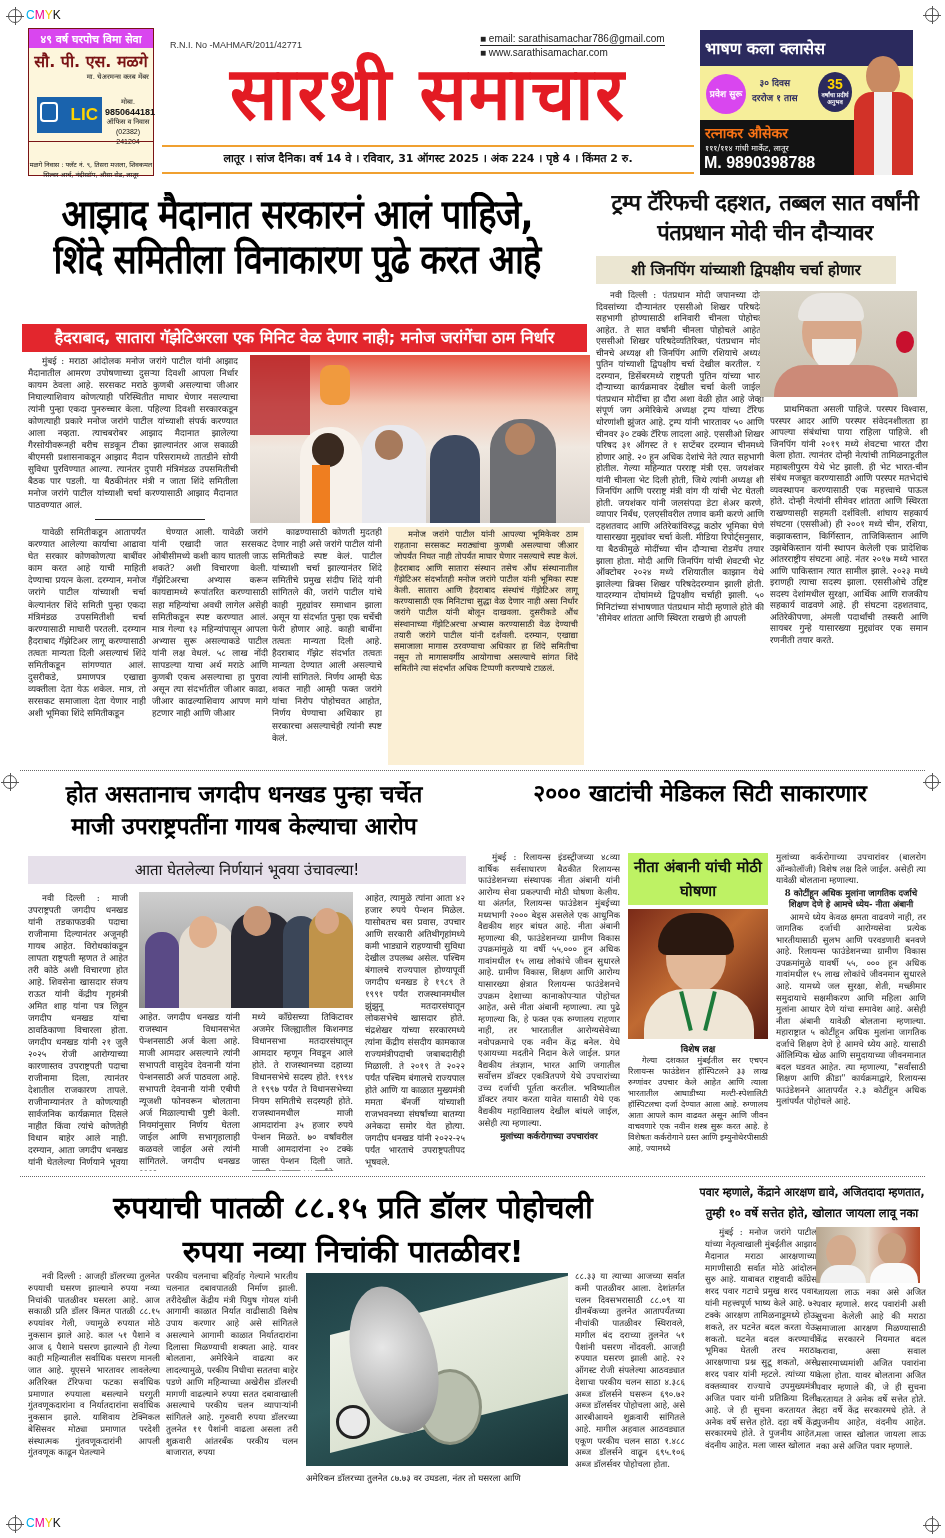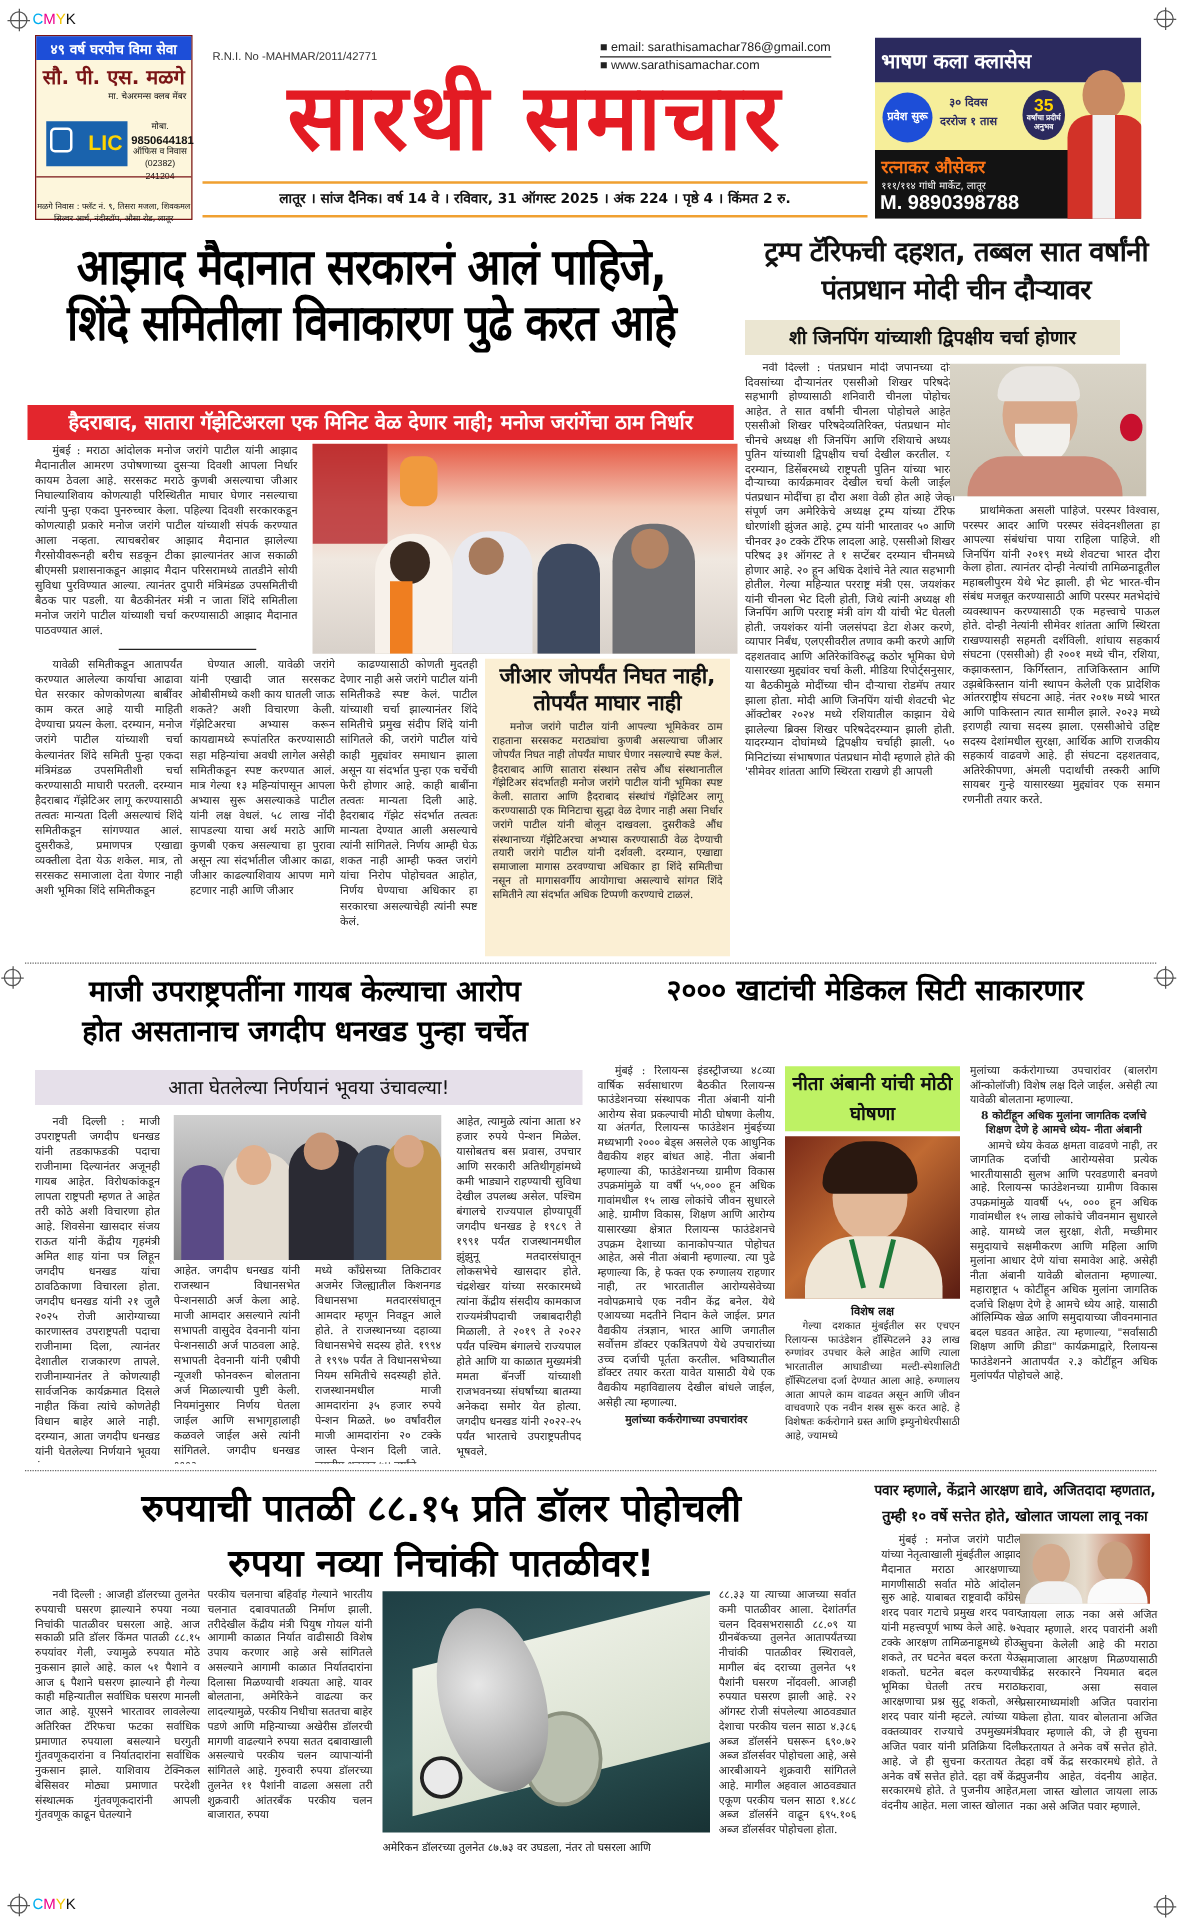--- a/index.html
+++ b/index.html
@@ -11,32 +11,32 @@
 .reg:after{content:"";position:absolute;top:-3px;bottom:-3px;left:6px;width:1px;background:#555}
 .cmyk{font:12px "Liberation Sans",sans-serif;letter-spacing:0}
 .cmyk .c{color:#00aeef}.cmyk .m{color:#ec008c}.cmyk .y{color:#f2c500}.cmyk .k{color:#111}
 .txt{font-family:"DejaVu Serif",serif;font-size:8.3px;line-height:11.2px;text-align:justify;color:#222;overflow:hidden}
 .txt p{text-indent:14px}
 .hl-black{font-family:"DejaVu Sans",sans-serif;font-weight:bold;color:#000;text-align:center;line-height:1.12;overflow:hidden;white-space:nowrap}
 .photo{overflow:hidden}
 .dots{position:absolute;height:0;border-top:1px dotted #666}
 
 .ad-left{left:28px;top:28px;width:126px;height:148px;border:1.5px solid #7a1416;background:#fdf6dc}
-.ad-left .top{background:#1d4ed8;color:#fff;font:bold 11px "DejaVu Sans",sans-serif;text-align:center;padding:2px 0}
+.ad-left .top{background:#d946ef;color:#fff;font:bold 11px "DejaVu Sans",sans-serif;text-align:center;padding:2px 0}
 .ad-left .name{color:#7a1416;font:bold 16px "DejaVu Sans",sans-serif;text-align:center;margin-top:2px}
 .ad-left .sub{font:7px "DejaVu Sans",sans-serif;text-align:right;padding-right:4px}
 .lic{position:absolute;left:8px;top:68px;width:65px;height:36px;background:#1a63ad;color:#ffd400;font:bold 17px "Liberation Sans",sans-serif;display:flex;align-items:center;justify-content:flex-end;padding-right:4px}
 .lic-emblem{position:absolute;left:3px;top:5px;width:18px;height:20px;border:2px solid #fff;border-radius:4px}
 .ad-left .contact{position:absolute;left:76px;top:68px;width:46px;font:7px "Liberation Sans",sans-serif;text-align:center;line-height:10px}
 .ad-left .addr{position:absolute;left:0;right:0;top:112px;font:6.5px "DejaVu Sans",sans-serif;text-align:center;line-height:10px;border-top:1px solid #7a1416;padding-top:18px}
 .ad-right{left:700px;top:30px;width:213px;height:145px;overflow:hidden}
 .ad-right .band1{position:absolute;left:0;top:0;width:213px;height:36px;background:#2b2a5e;color:#fff;font:bold 16px "DejaVu Sans",sans-serif;padding:7px 0 0 5px}
 .ad-right .band2{position:absolute;left:0;top:36px;width:213px;height:54px;background:#f6ee9a}
 .ad-right .band3{position:absolute;left:0;top:90px;width:213px;height:55px;background:#131313}
-.burst{position:absolute;left:6px;top:8px;width:40px;height:40px;border-radius:50%;background:#1d4ed8;color:#fff;font:bold 9px "DejaVu Sans",sans-serif;text-align:center;display:flex;align-items:center;justify-content:center;line-height:11px}
+.burst{position:absolute;left:6px;top:8px;width:40px;height:40px;border-radius:50%;background:#d946ef;color:#fff;font:bold 9px "DejaVu Sans",sans-serif;text-align:center;display:flex;align-items:center;justify-content:center;line-height:11px}
 .ad-right .dur{position:absolute;left:52px;top:10px;font:bold 9px "DejaVu Sans",sans-serif;color:#2b2a5e;line-height:15px;text-align:center}
 .badge35{position:absolute;left:118px;top:6px;width:34px;height:40px;border-radius:50%;background:#2b2a5e;color:#ffd400;font:bold 14px "Liberation Sans",sans-serif;text-align:center;padding-top:4px}
 .badge35 small{display:block;font-size:6px;color:#fff;line-height:7px}
 .ad-right .nm{position:absolute;left:5px;top:3px;color:#f97316;font:bold 14px "DejaVu Sans",sans-serif}
 .ad-right .ad2{position:absolute;left:5px;top:22px;color:#fff;font:8px "DejaVu Sans",sans-serif}
 .ad-right .ph{position:absolute;left:4px;top:34px;color:#fff;font:bold 16px "Liberation Sans",sans-serif}
 .person{position:absolute;left:150px;top:22px;width:66px;height:130px}
 </style>
 </head>
 <body>
@@ -119,21 +119,20 @@
 <div class="abs txt" style="left:28px;top:526px;width:118px;height:242px;font-size:8.8px;line-height:12.1px">
     <p>यावेळी समितीकडून आतापर्यंत करण्यात आलेल्या कार्याचा आढावा घेत सरकार कोणकोणत्या बाबींवर काम करत आहे याची माहिती देण्याचा प्रयत्न केला. दरम्यान, मनोज जरांगे पाटील यांच्याशी चर्चा केल्यानंतर शिंदे समिती पुन्हा एकदा मंत्रिमंडळ उपसमितीशी चर्चा करण्यासाठी माघारी परतली. दरम्यान हैदराबाद गॅझेटिअर लागू करण्यासाठी तत्वतः मान्यता दिली असल्याचं शिंदे समितीकडून सांगण्यात आलं. दुसरीकडे, प्रमाणपत्र एखाद्या व्यक्तीला देता येऊ शकेल. मात्र, तो सरसकट समाजाला देता येणार नाही अशी भूमिका शिंदे समितीकडून</p>
   </div>
 <div class="abs txt" style="left:152px;top:526px;width:116px;height:242px;font-size:8.8px;line-height:12.1px">
     <p>घेण्यात आली. यावेळी जरांगे यांनी एखादी जात सरसकट ओबीसीमध्ये कशी काय घातली जाऊ शकते? अशी विचारणा केली. गॅझेटिअरचा अभ्यास करून कायद्यामध्ये रूपांतरित करण्यासाठी सहा महिन्यांचा अवधी लागेल असेही समितीकडून स्पष्ट करण्यात आलं. मात्र गेल्या १३ महिन्यांपासून आपला अभ्यास सुरू असल्याकडे पाटील यांनी लक्ष वेधलं. ५८ लाख नोंदी सापडल्या याचा अर्थ मराठे आणि कुणबी एकच असल्याचा हा पुरावा असून त्या संदर्भातील जीआर काढा, जीआर काढल्याशिवाय आपण मागे हटणार नाही आणि जीआर</p>
   </div>
 <div class="abs txt" style="left:272px;top:526px;width:110px;height:242px;font-size:8.8px;line-height:12.1px">
     <p>काढण्यासाठी कोणती मुदतही देणार नाही असे जरांगे पाटील यांनी समितीकडे स्पष्ट केलं. पाटील यांच्याशी चर्चा झाल्यानंतर शिंदे समितीचे प्रमुख संदीप शिंदे यांनी सांगितले की, जरांगे पाटील यांचे काही मुद्द्यांवर समाधान झाला असून या संदर्भात पुन्हा एक चर्चेची फेरी होणार आहे. काही बाबींना तत्वतः मान्यता दिली आहे. हैदराबाद गॅझेट संदर्भात तत्वतः मान्यता देण्यात आली असल्याचे त्यांनी सांगितले. निर्णय आम्ही घेऊ शकत नाही आम्ही फक्त जरांगे यांचा निरोप पोहोचवत आहोत, निर्णय घेण्याचा अधिकार हा सरकारचा असल्याचेही त्यांनी स्पष्ट केलं.</p>
   </div>
 <div class="abs" style="left:388px;top:527px;width:196px;height:238px;background:#fbefd4">
-  <div style="padding:3px 10px 0;font:bold 17px 'DejaVu Sans',sans-serif;text-align:center;line-height:22px">जीआर जोपर्यंत निघत नाही, तोपर्यंत माघार नाही</div>
   <div class="txt" style="padding:2px 6px 0;height:190px;font-size:8.3px;line-height:11.2px">
       <p>मनोज जरांगे पाटील यांनी आपल्या भूमिकेवर ठाम राहताना सरसकट मराठ्यांचा कुणबी असल्याचा जीआर जोपर्यंत निघत नाही तोपर्यंत माघार घेणार नसल्याचे स्पष्ट केलं. हैदराबाद आणि सातारा संस्थान तसेच औंध संस्थानातील गॅझेटिअर संदर्भातही मनोज जरांगे पाटील यांनी भूमिका स्पष्ट केली. सातारा आणि हैदराबाद संस्थांचं गॅझेटिअर लागू करण्यासाठी एक मिनिटाचा सुद्धा वेळ देणार नाही असा निर्धार जरांगे पाटील यांनी बोलून दाखवला. दुसरीकडे औंध संस्थानाच्या गॅझेटिअरचा अभ्यास करण्यासाठी वेळ देण्याची तयारी जरांगे पाटील यांनी दर्शवली. दरम्यान, एखाद्या समाजाला मागास ठरवण्याचा अधिकार हा शिंदे समितीचा नसून तो मागासवर्गीय आयोगाचा असल्याचे सांगत शिंदे समितीने त्या संदर्भात अधिक टिप्पणी करण्याचे टाळलं.</p>
     </div>
 </div>
 
 <div class="abs" style="left:598px;top:188px;width:334px;font:bold 22px 'DejaVu Sans',sans-serif;text-align:center;line-height:30px;letter-spacing:-0.5px">ट्रम्प टॅरिफची दहशत, तब्बल सात वर्षांनी पंतप्रधान मोदी चीन दौऱ्यावर</div>
 <div class="abs" style="left:596px;top:256px;width:300px;height:28px;background:#ebe6d2;font:bold 15px 'DejaVu Sans',sans-serif;line-height:28px;text-align:center;white-space:nowrap">शी जिनपिंग यांच्याशी द्विपक्षीय चर्चा होणार</div>
 <div class="abs txt" style="left:596px;top:290px;width:168px;height:462px;font-size:8.8px;line-height:11.55px">
     <p>नवी दिल्ली : पंतप्रधान मोदी जपानच्या दोन दिवसांच्या दौऱ्यानंतर एससीओ शिखर परिषदेत सहभागी होण्यासाठी शनिवारी चीनला पोहोचले आहेत. ते सात वर्षांनी चीनला पोहोचले आहेत. एससीओ शिखर परिषदेव्यतिरिक्त, पंतप्रधान मोदी चीनचे अध्यक्ष शी जिनपिंग आणि रशियाचे अध्यक्ष पुतिन यांच्याशी द्विपक्षीय चर्चा देखील करतील. या दरम्यान, डिसेंबरमध्ये राष्ट्रपती पुतिन यांच्या भारत दौऱ्याच्या कार्यक्रमावर देखील चर्चा केली जाईल. पंतप्रधान मोदींचा हा दौरा अशा वेळी होत आहे जेव्हा संपूर्ण जग अमेरिकेचे अध्यक्ष ट्रम्प यांच्या टॅरिफ धोरणांशी झुंजत आहे. ट्रम्प यांनी भारतावर ५० आणि चीनवर ३० टक्के टॅरिफ लादला आहे. एससीओ शिखर परिषद ३१ ऑगस्ट ते १ सप्टेंबर दरम्यान चीनमध्ये होणार आहे. २० हून अधिक देशांचे नेते त्यात सहभागी होतील. गेल्या महिन्यात परराष्ट्र मंत्री एस. जयशंकर यांनी चीनला भेट दिली होती, जिथे त्यांनी अध्यक्ष शी जिनपिंग आणि परराष्ट्र मंत्री वांग यी यांची भेट घेतली होती. जयशंकर यांनी जलसंपदा डेटा शेअर करणे, व्यापार निर्बंध, एलएसीवरील तणाव कमी करणे आणि दहशतवाद आणि अतिरेकांविरुद्ध कठोर भूमिका घेणे यासारख्या मुद्द्यांवर चर्चा केली. मीडिया रिपोर्ट्सनुसार, या बैठकीमुळे मोदींच्या चीन दौऱ्याचा रोडमॅप तयार झाला होता. मोदी आणि जिनपिंग यांची शेवटची भेट ऑक्टोबर २०२४ मध्ये रशियातील काझान येथे झालेल्या ब्रिक्स शिखर परिषदेदरम्यान झाली होती. यादरम्यान दोघांमध्ये द्विपक्षीय चर्चाही झाली. ५० मिनिटांच्या संभाषणात पंतप्रधान मोदी म्हणाले होते की 'सीमेवर शांतता आणि स्थिरता राखणे ही आपली</p>
   </div>
@@ -144,22 +143,22 @@
   <div style="position:absolute;left:14px;top:74px;width:124px;height:40px;border-radius:30px 30px 0 0;background:#cc8a78"></div>
   <div style="position:absolute;left:136px;top:40px;width:18px;height:22px;border-radius:50%;background:#c8102e"></div>
 </div>
 <div class="abs txt" style="left:770px;top:404px;width:158px;height:348px;font-size:8.8px;line-height:11.55px">
     <p>प्राथमिकता असली पाहिजे. परस्पर विश्वास, परस्पर आदर आणि परस्पर संवेदनशीलता हा आपल्या संबंधांचा पाया राहिला पाहिजे. शी जिनपिंग यांनी २०१९ मध्ये शेवटचा भारत दौरा केला होता. त्यानंतर दोन्ही नेत्यांची तामिळनाडूतील महाबलीपुरम येथे भेट झाली. ही भेट भारत-चीन संबंध मजबूत करण्यासाठी आणि परस्पर मतभेदांचे व्यवस्थापन करण्यासाठी एक महत्त्वाचे पाऊल होते. दोन्ही नेत्यांनी सीमेवर शांतता आणि स्थिरता राखण्यासही सहमती दर्शविली. शांघाय सहकार्य संघटना (एससीओ) ही २००१ मध्ये चीन, रशिया, कझाकस्तान, किर्गिस्तान, ताजिकिस्तान आणि उझबेकिस्तान यांनी स्थापन केलेली एक प्रादेशिक आंतरराष्ट्रीय संघटना आहे. नंतर २०१७ मध्ये भारत आणि पाकिस्तान त्यात सामील झाले. २०२३ मध्ये इराणही त्याचा सदस्य झाला. एससीओचे उद्दिष्ट सदस्य देशांमधील सुरक्षा, आर्थिक आणि राजकीय सहकार्य वाढवणे आहे. ही संघटना दहशतवाद, अतिरेकीपणा, अंमली पदार्थांची तस्करी आणि सायबर गुन्हे यासारख्या मुद्द्यांवर एक समान रणनीती तयार करते.</p>
   </div>
 
 <div class="dots" style="left:20px;top:770px;width:905px"></div>
 
 <div class="abs hl-black" style="left:20px;top:778px;width:448px;font-size:23px;line-height:32px">
+  <div>होत असतानाच जगदीप धनखड पुन्हा चर्चेत</div>
   <div>माजी उपराष्ट्रपतींना गायब केल्याचा आरोप</div>
-  <div>होत असतानाच जगदीप धनखड पुन्हा चर्चेत</div>
 </div>
 <div class="abs" style="left:28px;top:856px;width:438px;height:28px;background:#e6e0ea;font:15px 'DejaVu Sans',sans-serif;line-height:28px;text-align:center">आता घेतलेल्या निर्णयानं भूवया उंचावल्या!</div>
 <div class="abs txt" style="left:28px;top:892px;width:100px;height:278px;font-size:8.8px;line-height:12px">
     <p>नवी दिल्ली : माजी उपराष्ट्रपती जगदीप धनखड यांनी तडकाफडकी पदाचा राजीनामा दिल्यानंतर अजूनही गायब आहेत. विरोधकांकडून लापता राष्ट्रपती म्हणत ते आहेत तरी कोठे अशी विचारणा होत आहे. शिवसेना खासदार संजय राऊत यांनी केंद्रीय गृहमंत्री अमित शाह यांना पत्र लिहून जगदीप धनखड यांचा ठावठिकाणा विचारला होता. जगदीप धनखड यांनी २१ जुलै २०२५ रोजी आरोग्याच्या कारणास्तव उपराष्ट्रपती पदाचा राजीनामा दिला, त्यानंतर देशातील राजकारण तापले. राजीनाम्यानंतर ते कोणत्याही सार्वजनिक कार्यक्रमात दिसले नाहीत किंवा त्यांचे कोणतेही विधान बाहेर आले नाही. दरम्यान, आता जगदीप धनखड यांनी घेतलेल्या निर्णयाने भूवया उंचावल्या</p>
   </div>
 <div class="abs photo" style="left:139px;top:892px;width:214px;height:116px;background:linear-gradient(180deg,#cfcfcf,#8a8a8a)">
   <div style="position:absolute;left:40px;top:30px;width:56px;height:90px;border-radius:24px 24px 0 0;background:#e4ddd2"></div>
   <div style="position:absolute;left:50px;top:24px;width:28px;height:32px;border-radius:50%;background:#e0b08e"></div>
   <div style="position:absolute;left:92px;top:20px;width:60px;height:96px;border-radius:24px 24px 0 0;background:#2a2a33"></div>
   <div style="position:absolute;left:104px;top:14px;width:28px;height:30px;border-radius:50%;background:#c89676"></div>

